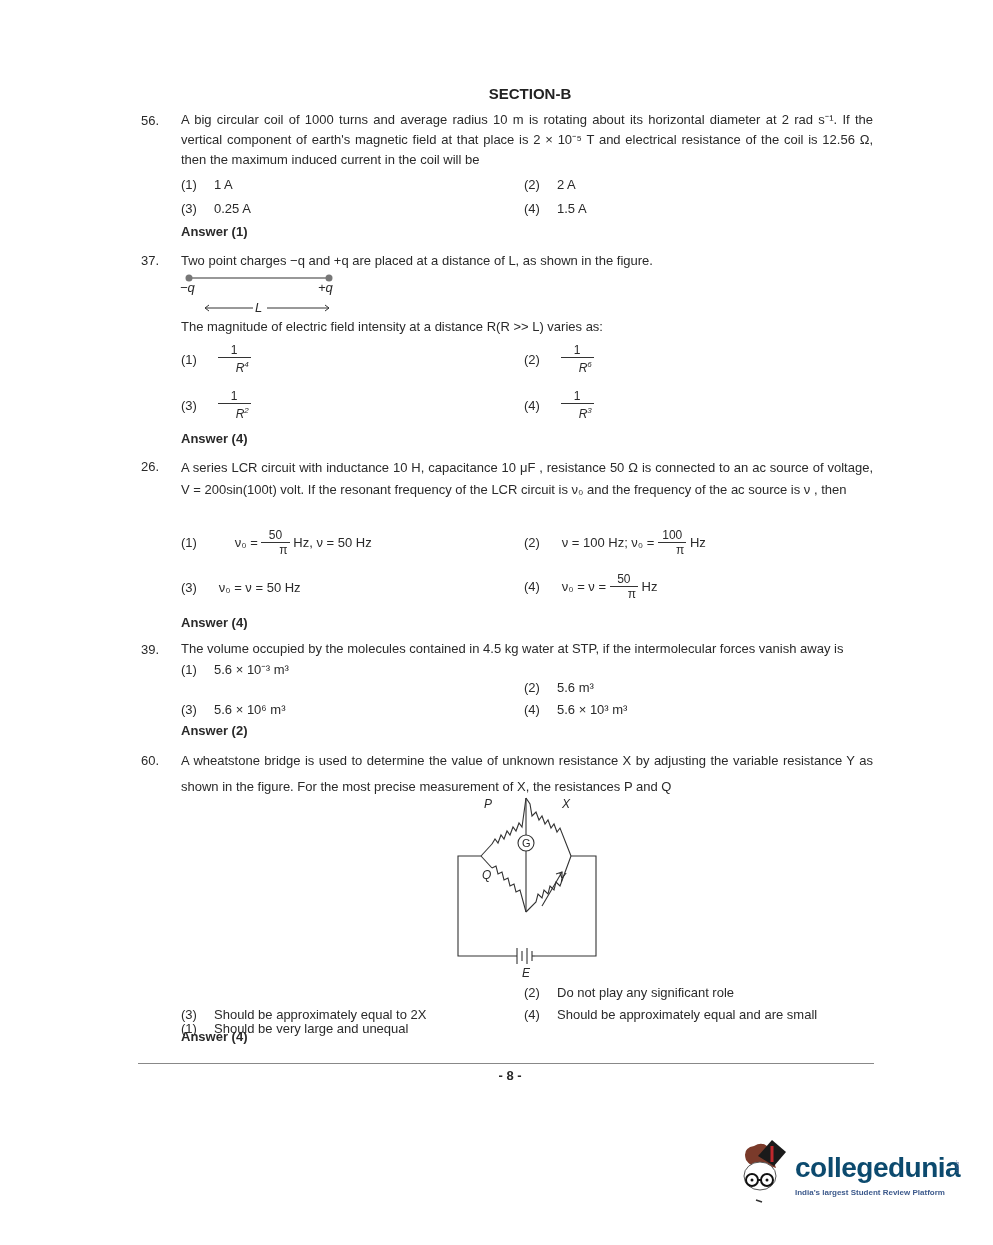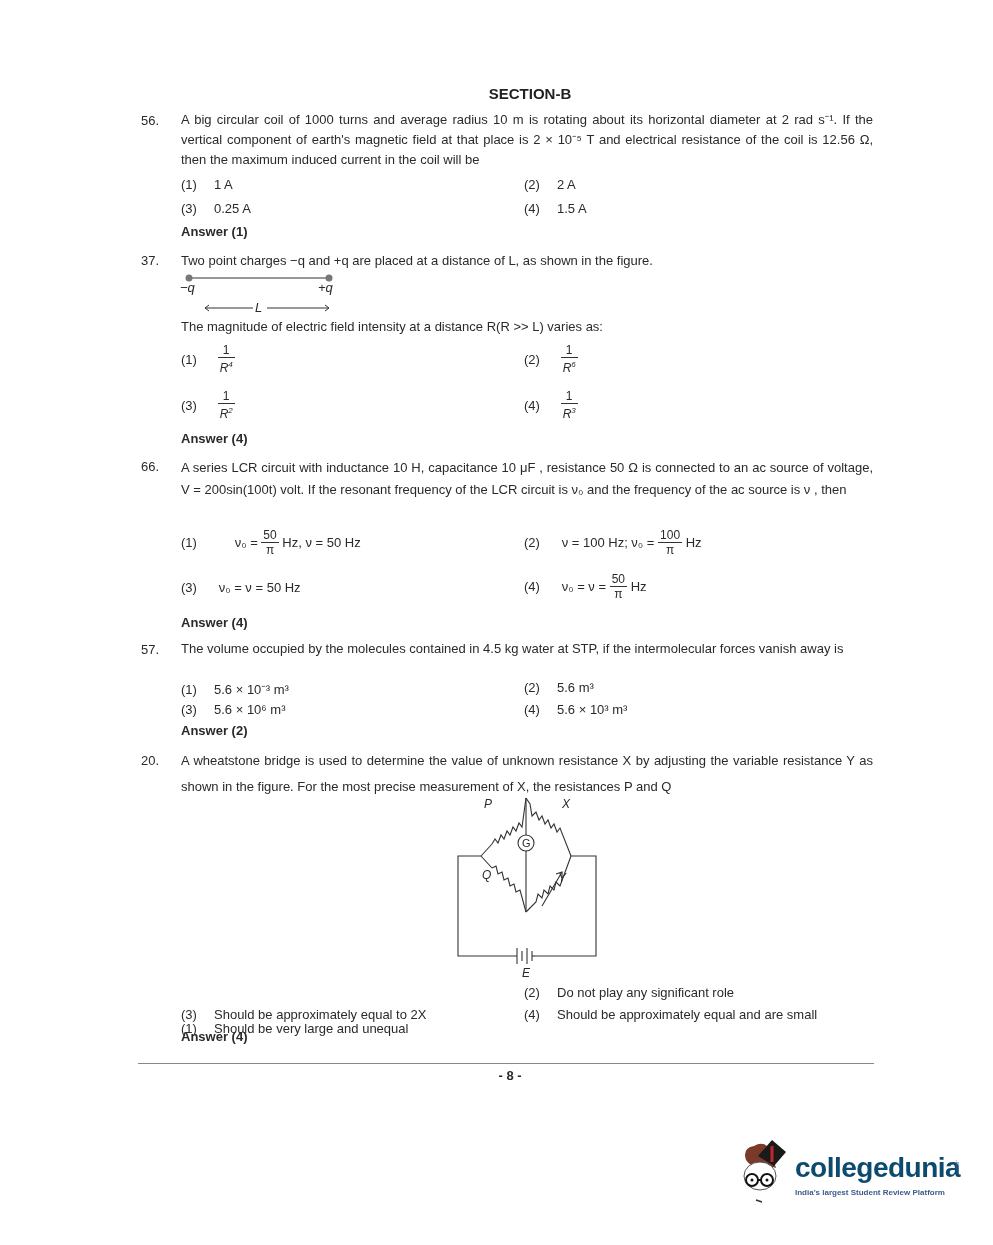--- a/index.html
+++ b/index.html
@@ -8,21 +8,21 @@
   .abs { position:absolute; }
   .section-title { left:0; width:1060px; top:85px; text-align:center; font-weight:bold; font-size:15px; color:#222; }
   .qnum { left:141px; font-size:13px; }
   .qtext { left:181px; width:692px; line-height:20px; text-align:justify; }
   .opt { font-size:13px; white-space:nowrap; }
   .opt .n { display:inline-block; width:33px; }
   .ans { left:181px; font-weight:bold; font-size:13px; }
   sup { font-size:8px; }
   .frac { display:inline-block; vertical-align:middle; text-align:center; font-size:12px; line-height:14px; }
   .frac .num { display:block; border-bottom:1px solid #333; padding:0 2px; }
-  .frac .den { display:block; padding:0 2px; font-style:italic; }
+  .frac .den { display:block; padding:0 2px; font-style:italic;margin-left:16px; }
   .frac .den.up { font-style:normal; }
   .rule { left:138px; width:736px; top:1063px; height:1px; background:#888; }
   .pageno { left:0; width:1020px; top:1068px; text-align:center; font-weight:bold; font-size:13px; }
   .logo-text { left:795px; top:1152px; font-size:28px; font-weight:bold; color:#0c4a6e; letter-spacing:-0.5px; }
   .logo-dotcom { left:955px; top:1160px; font-size:6px; color:#3d5a8c; writing-mode:vertical-rl; }
   .logo-tag { left:795px; top:1188px; font-size:8px; font-weight:bold; color:#3d5a8c; }
 </style>
 </head>
 <body>
 
@@ -68,21 +68,21 @@
     <span class="frac"><span class="num">1</span><span class="den"><span>R</span><sup>2</sup></span></span>
   </div>
   <div class="abs opt" style="left:524px;top:389px">
     <span class="n" style="vertical-align:middle">(4)</span>
     <span class="frac"><span class="num">1</span><span class="den"><span>R</span><sup>3</sup></span></span>
   </div>
   <div class="abs ans" style="top:431px">Answer (4)</div>
 </div>
 
 <div>
-  <div class="abs qnum" style="top:459px">66.</div>
+  <div class="abs qnum" style="top:459px">26.</div>
   <div class="abs qtext" style="top:457px;line-height:22px">A series LCR circuit with inductance 10 H, capacitance 10 μF , resistance 50 Ω is connected to an ac source of voltage, V = 200sin(100t) volt. If the resonant frequency of the LCR circuit is ν₀ and the frequency of the ac source is ν , then</div>
 
   <div class="abs opt" style="left:181px;top:528px">
     <span class="n" style="vertical-align:middle">(1)</span>
     <span style="vertical-align:middle;margin-left:17px">ν₀ =</span>
     <span class="frac"><span class="num">50</span><span class="den up">π</span></span>
     <span style="vertical-align:middle">Hz, ν = 50 Hz</span>
   </div>
   <div class="abs opt" style="left:524px;top:528px">
     <span class="n" style="vertical-align:middle">(2)</span>
@@ -97,31 +97,31 @@
   <div class="abs opt" style="left:524px;top:572px">
     <span class="n" style="vertical-align:middle">(4)</span>
     <span style="vertical-align:middle;margin-left:1px">ν₀ = ν =</span>
     <span class="frac"><span class="num">50</span><span class="den up">π</span></span>
     <span style="vertical-align:middle">Hz</span>
   </div>
   <div class="abs ans" style="top:615px">Answer (4)</div>
 </div>
 
 <div>
-  <div class="abs qnum" style="top:642px">57.</div>
+  <div class="abs qnum" style="top:642px">39.</div>
   <div class="abs qtext" style="top:640px;line-height:17px">The volume occupied by the molecules contained in 4.5 kg water at STP, if the intermolecular forces vanish away is</div>
-  <div class="abs opt" style="left:181px;top:680px"><span class="n">(1)</span><span>5.6 × 10⁻³ m³</span></div>
+  <div class="abs opt" style="left:181px;top:660px"><span class="n">(1)</span><span>5.6 × 10⁻³ m³</span></div>
   <div class="abs opt" style="left:524px;top:680px"><span class="n">(2)</span><span>5.6 m³</span></div>
   <div class="abs opt" style="left:181px;top:702px"><span class="n">(3)</span><span>5.6 × 10⁶ m³</span></div>
   <div class="abs opt" style="left:524px;top:702px"><span class="n">(4)</span><span>5.6 × 10³ m³</span></div>
   <div class="abs ans" style="top:723px">Answer (2)</div>
 </div>
 
 <div>
-  <div class="abs qnum" style="top:753px">20.</div>
+  <div class="abs qnum" style="top:753px">60.</div>
   <div class="abs qtext" style="top:748px;line-height:26px">A wheatstone bridge is used to determine the value of unknown resistance X by adjusting the variable resistance Y as shown in the figure. For the most precise measurement of X, the resistances P and Q</div>
 
   <svg class="abs" style="left:450px;top:790px" width="160" height="180">
     <g stroke="#333" stroke-width="1.1" fill="none">
 
       <line x1="31" y1="66" x2="42" y2="54"></line>
       <polyline points="42,54 45,49 48,53 51,45 54,49 57,41 60,45 63,37 66,41 69,33 72,37 76,8"></polyline>
       <polyline points="76,8 80,14 82,26 86,22 89,30 92,26 95,34 98,30 101,38 104,34 107,42 110,38 121,66"></polyline>
       <line x1="31" y1="66" x2="42" y2="78"></line>
       <polyline points="42,78 46,76 48,84 52,82 54,90 58,88 60,96 64,94 66,102 70,100 76,122"></polyline>

